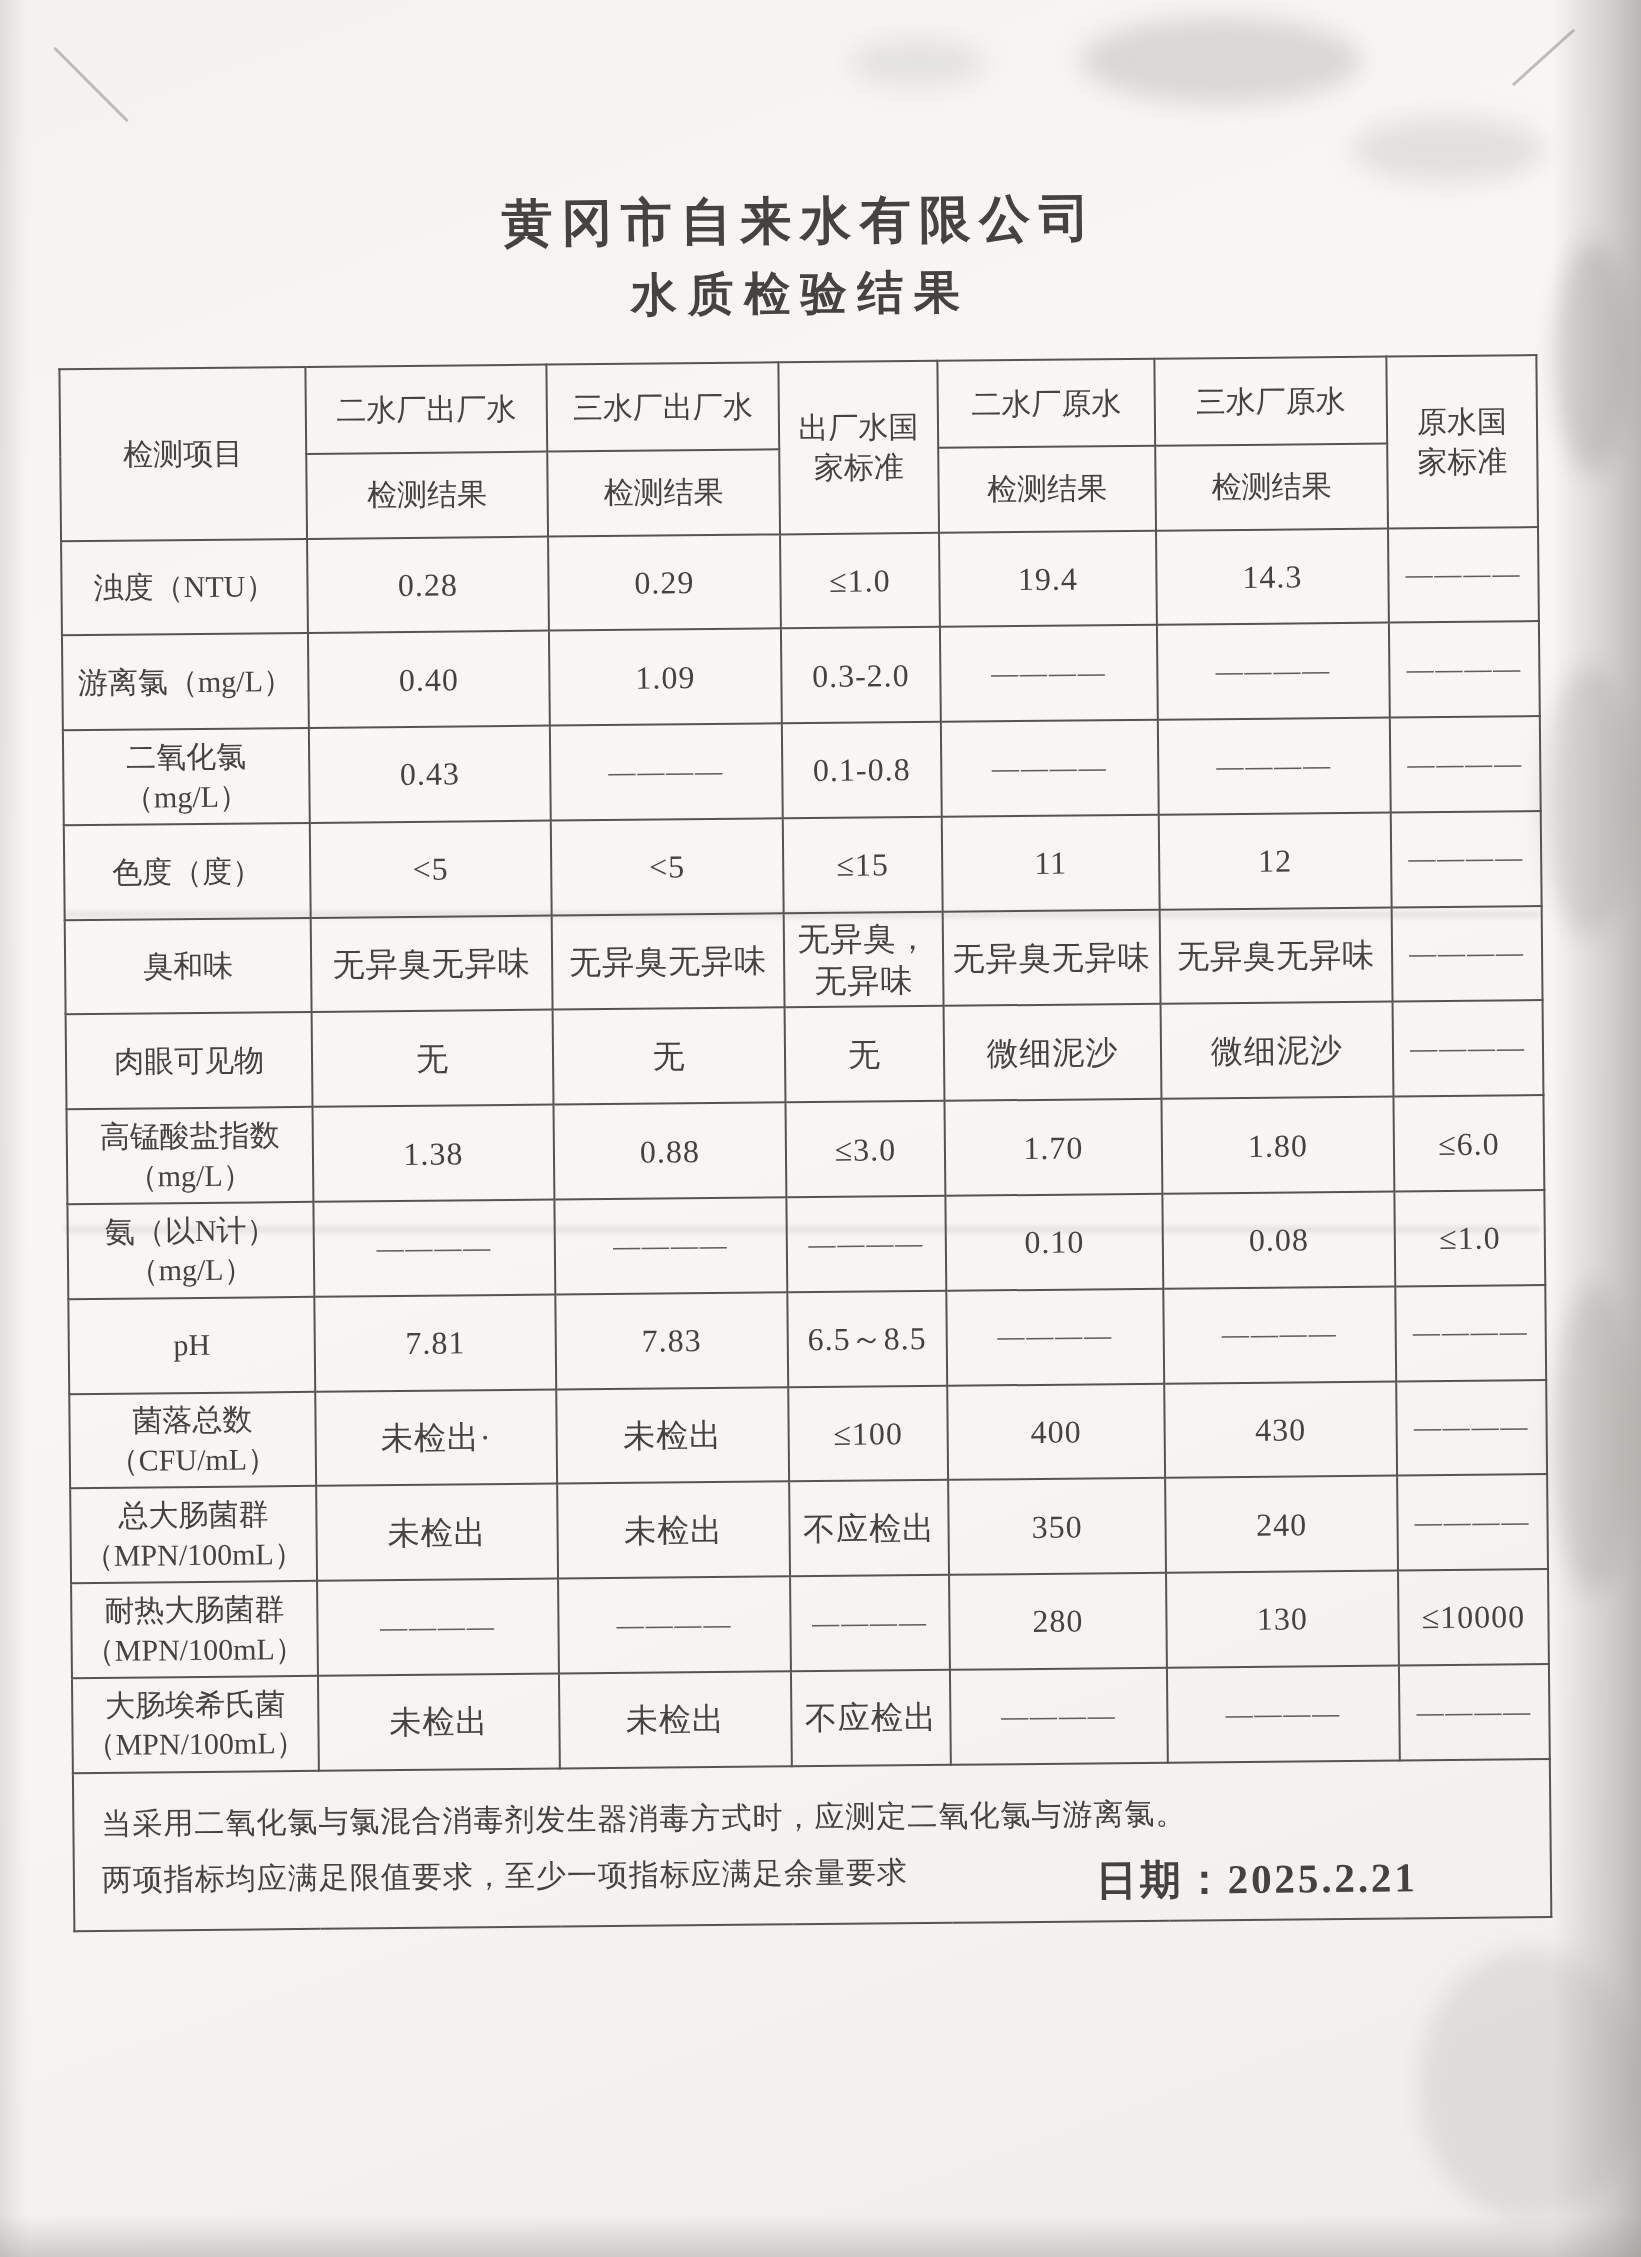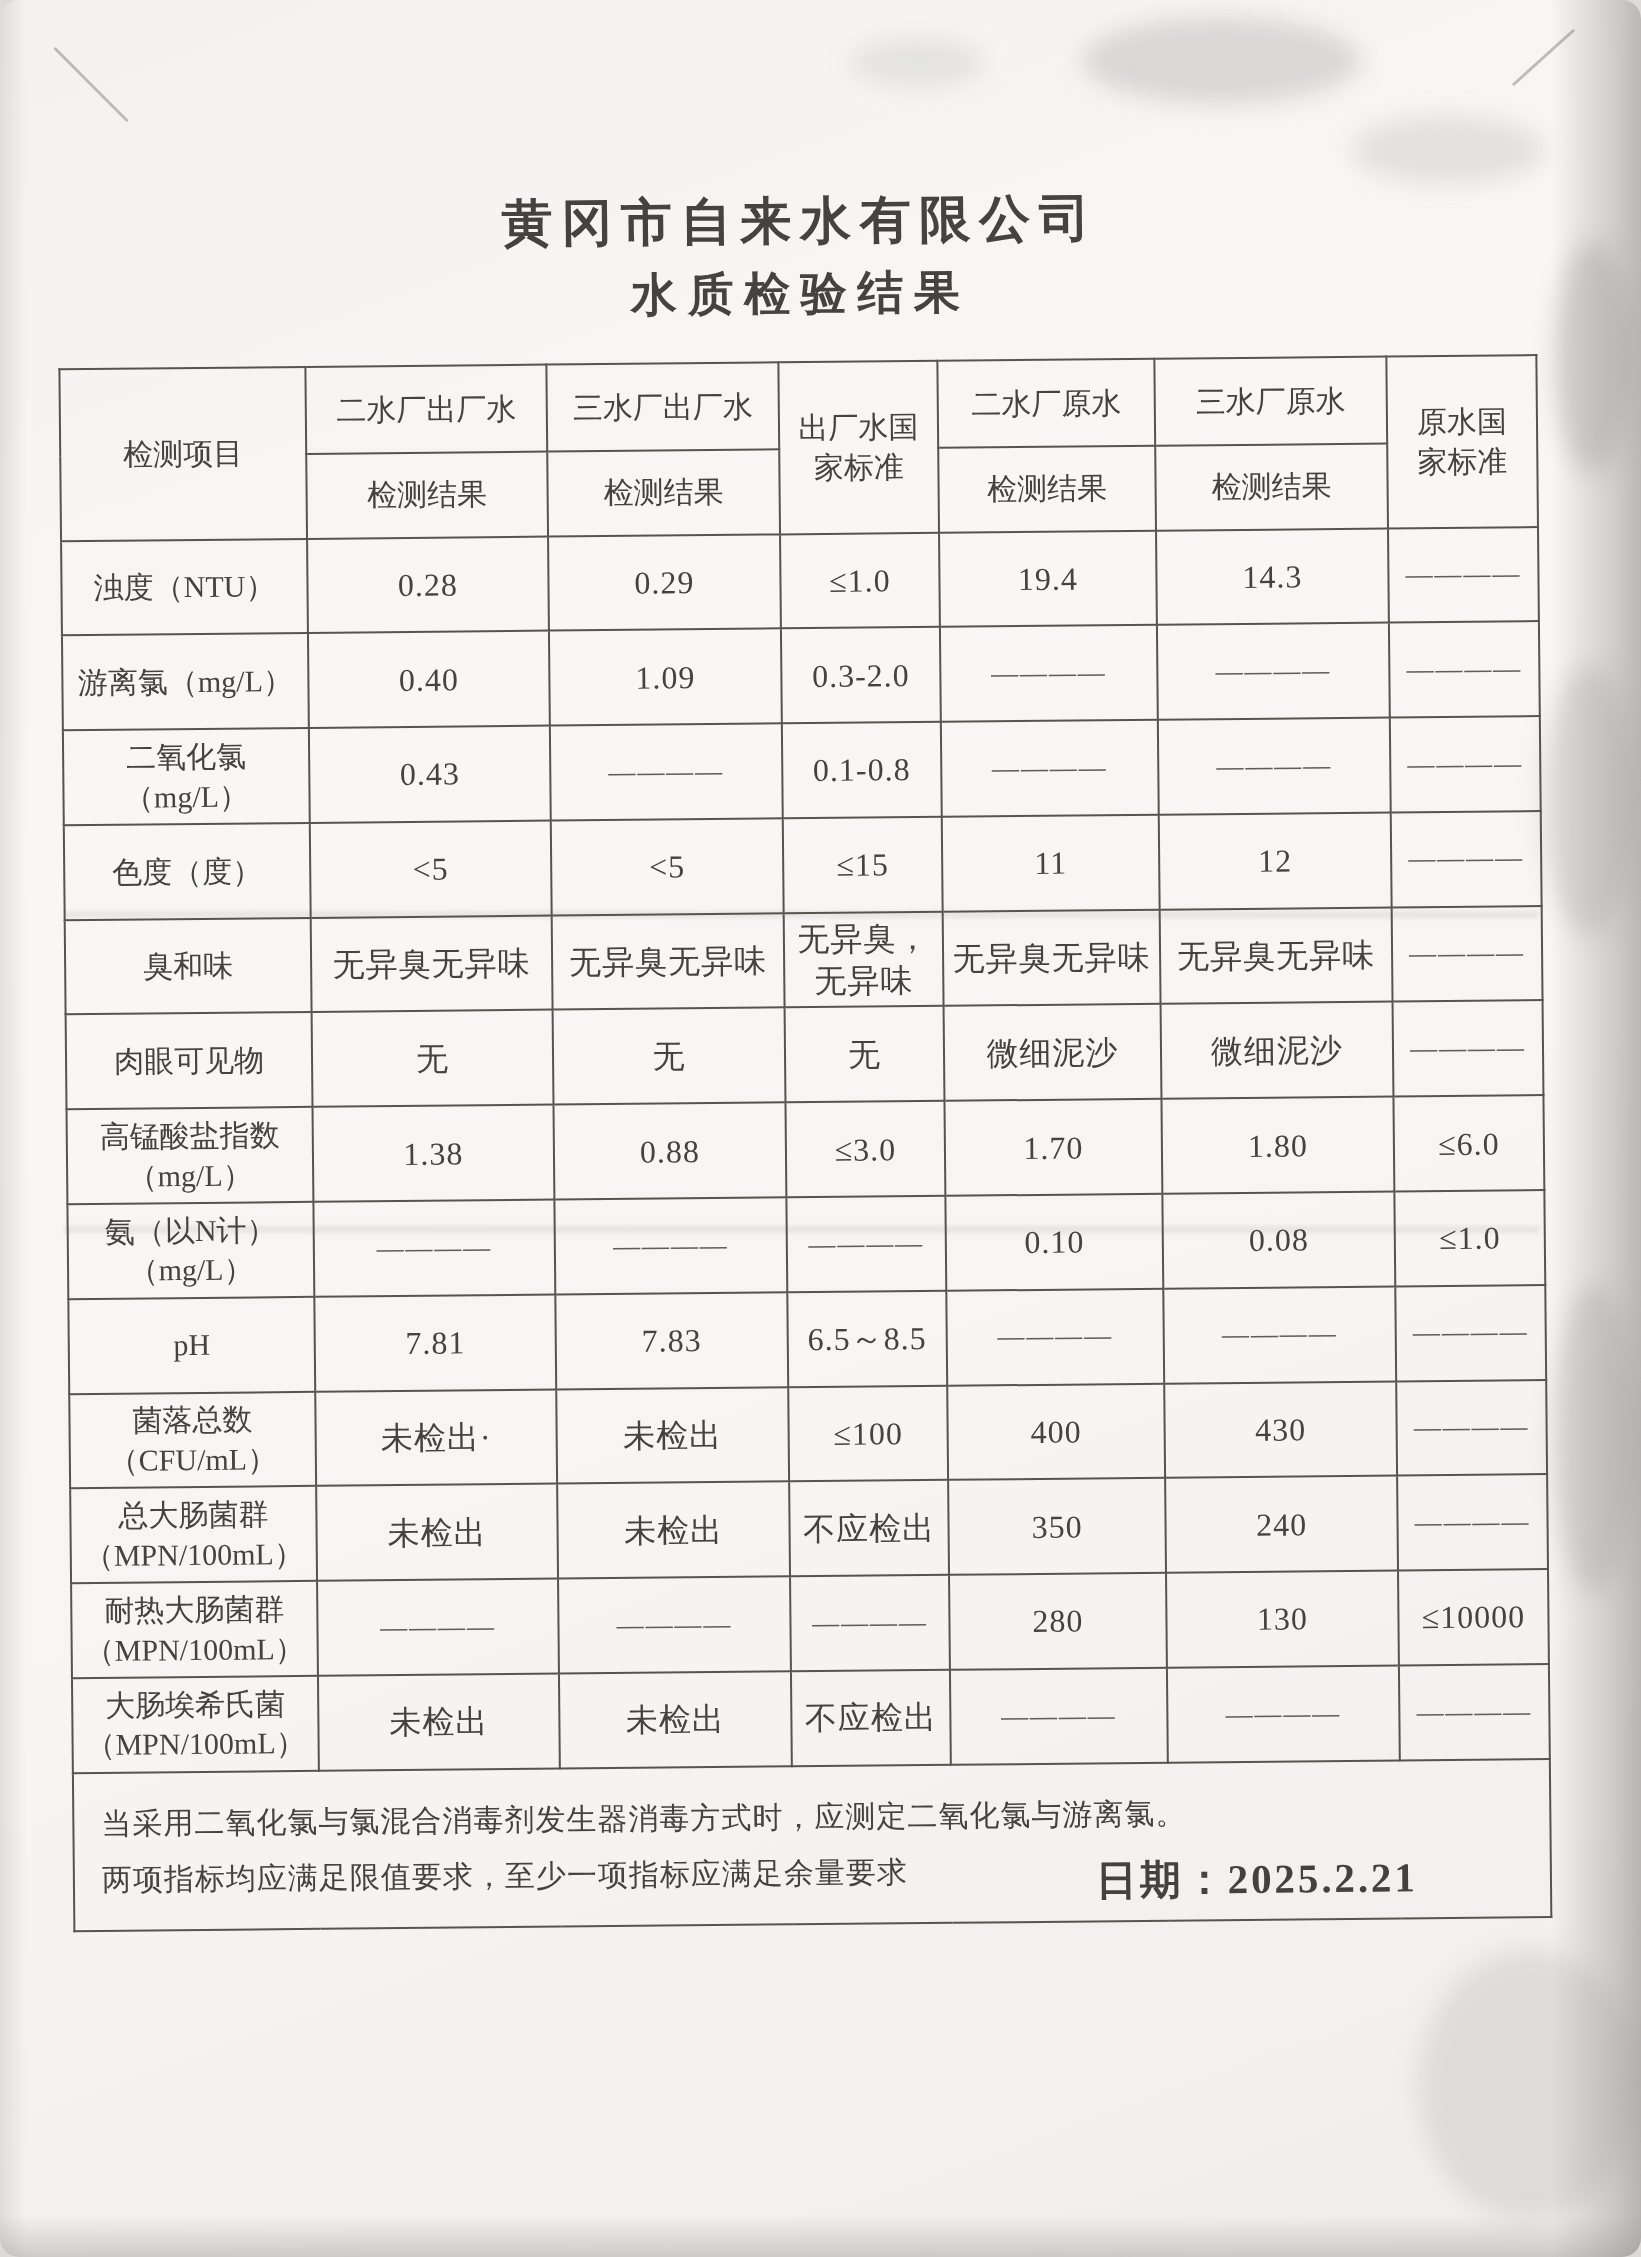--- a/index.html
+++ b/index.html
@@ -1,20 +1,19 @@
 <!DOCTYPE html>
 <html><head>
 <meta charset="utf-8">
 <style>
   html,body{margin:0;padding:0;background:#dddbd8;}
   .page{
     position:relative;width:1641px;height:2257px;overflow:hidden;
     background:linear-gradient(160deg,#f3f2f0 0%,#f8f7f5 30%,#f6f5f3 62%,#efeeec 100%);
     font-family:"Liberation Serif","DejaVu Serif",serif;
-    border-radius:19px;
   }
   
   .edge-right{position:absolute;top:0;right:0;width:89px;height:100%;
     background:linear-gradient(to right,rgba(165,161,157,0),rgba(152,148,144,.42) 70%,rgba(136,132,128,.55));}
   .edge-left{position:absolute;top:0;left:0;width:27px;height:100%;
     background:linear-gradient(to right,rgba(150,147,143,.22),rgba(150,147,143,0));}
   .edge-bottom{position:absolute;bottom:0;left:0;width:100%;height:42px;
     background:linear-gradient(to bottom,rgba(158,154,150,0),rgba(146,142,138,.38));}
   .smudge{position:absolute;border-radius:50%;filter:blur(11.6px);}
   .s1{top:17.4px;left:1081px;width:280px;height:87px;background:rgba(146,143,139,.28);}

